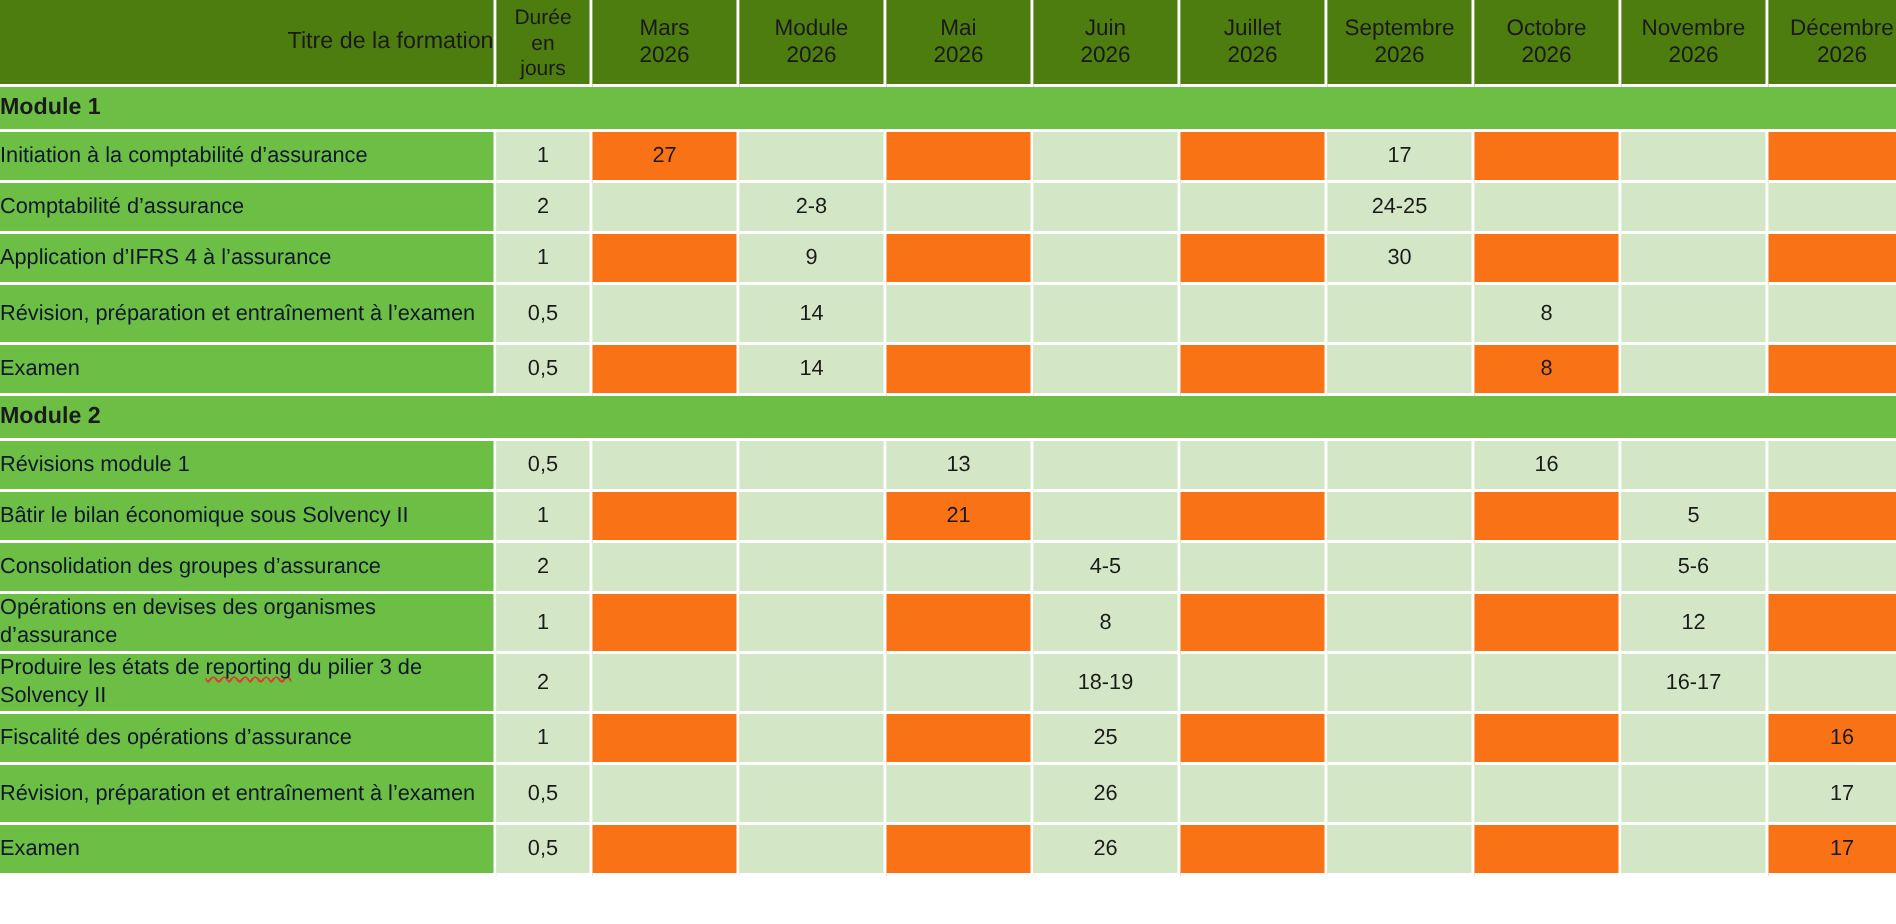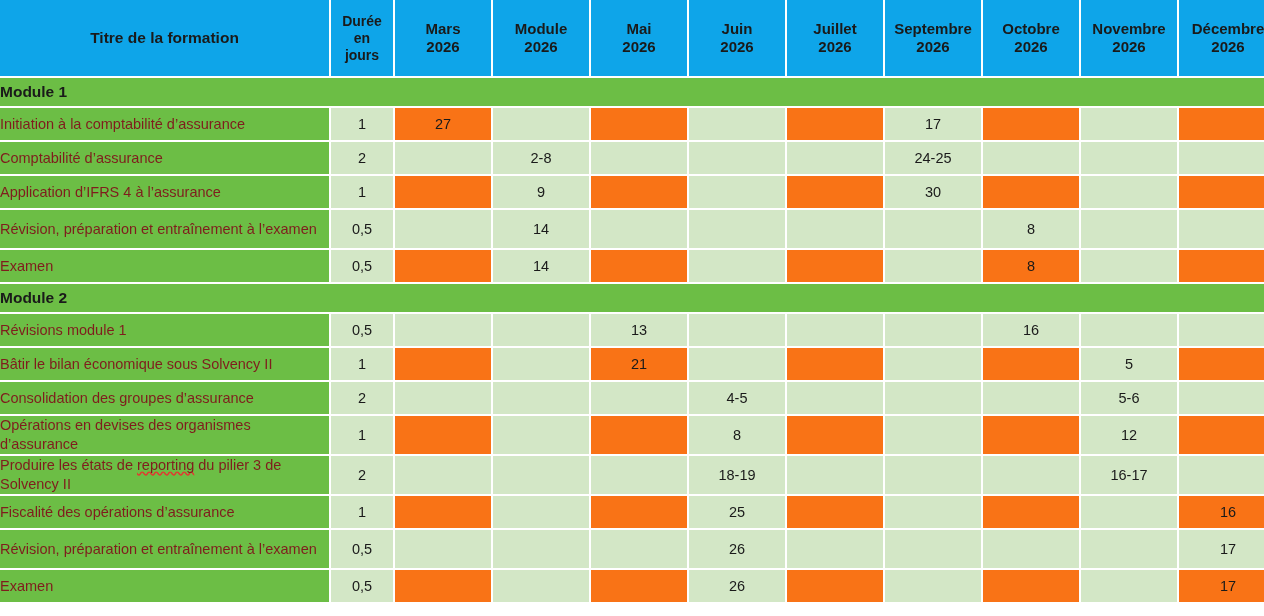--- a/index.html
+++ b/index.html
@@ -31,30 +31,30 @@
     padding: 0;
     margin: 0;
     vertical-align: middle;
     box-sizing: border-box;
     border-right: 2px solid #ffffff;
     border-bottom: 2px solid #ffffff;
   }
 
   
   thead th {
-    background: #0ea5e9;
+    background: #4d7c0f;
     color: #1a1a1a;
     font-size: 15px;
     line-height: 18px;
-    font-weight: bold;
+    font-weight: normal;
     text-align: center;
-    height: 78px;
+    height: 58px;
   }
   thead th.h-title {
-    text-align: center;
+    text-align: right;
     padding-left: 8px;
     font-size: 15.5px;
   }
   thead th.h-dur {
     font-size: 14px;
     line-height: 17px;
   }
 
   
   tr.module-row td {
@@ -64,21 +64,21 @@
     font-size: 15.5px;
     font-weight: bold;
     text-align: left;
     padding-left: 8px;
     border-right: none;
   }
 
   
   td.title-cell {
     background: #6cbe45;
-    color: #7f1d1d;
+    color: #0f172a;
     font-size: 14.5px;
     line-height: 19px;
     text-align: left;
     padding-left: 8px;
     padding-right: 6px;
   }
 
   
   td.val {
     text-align: center;

